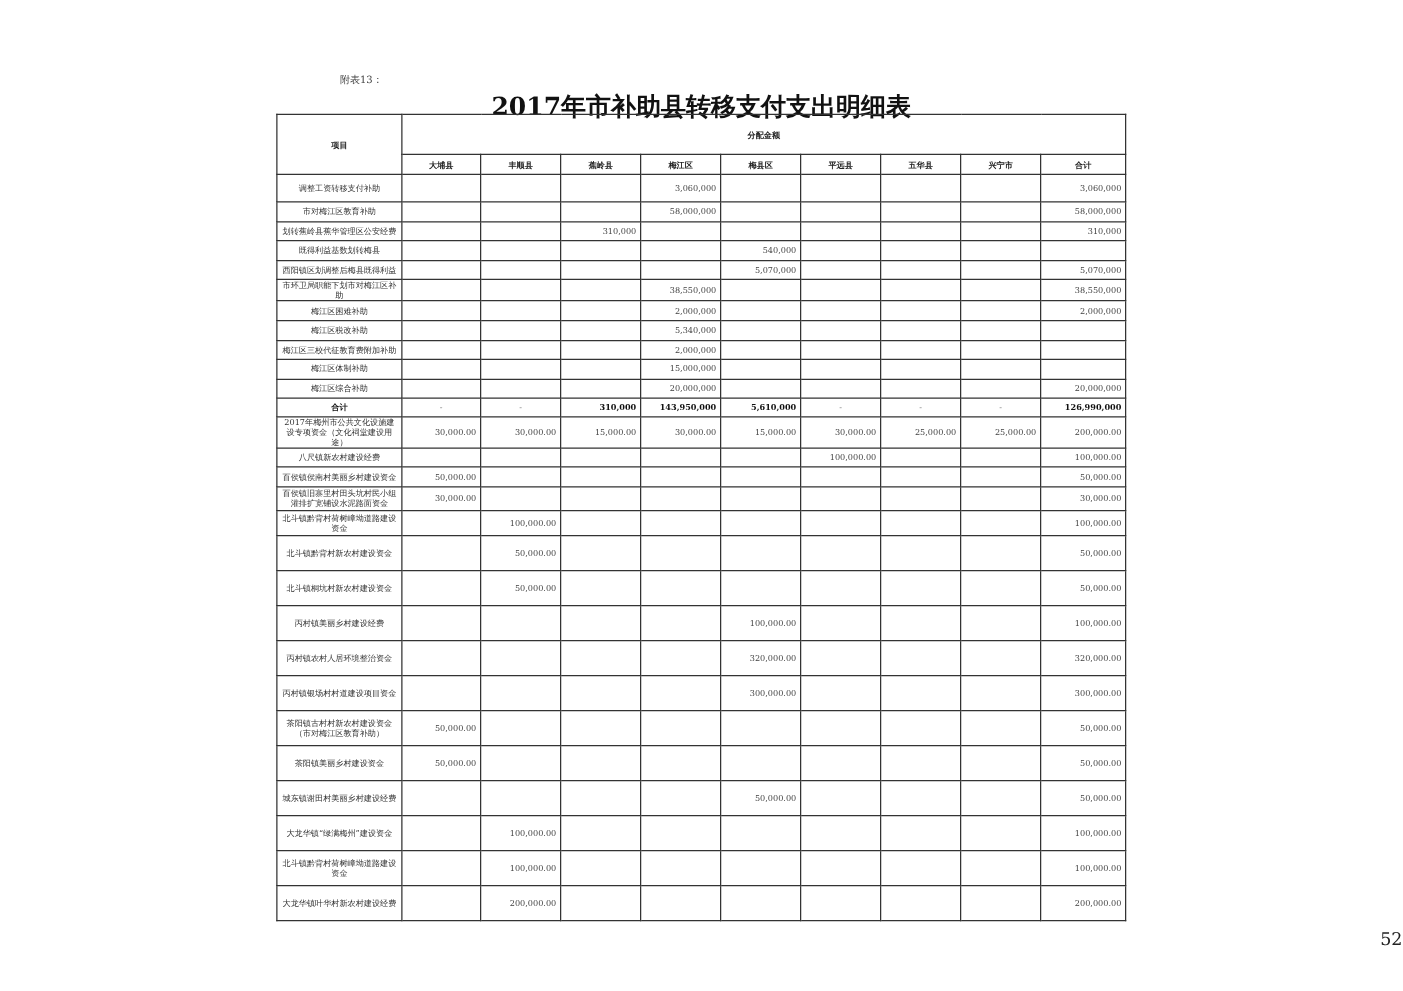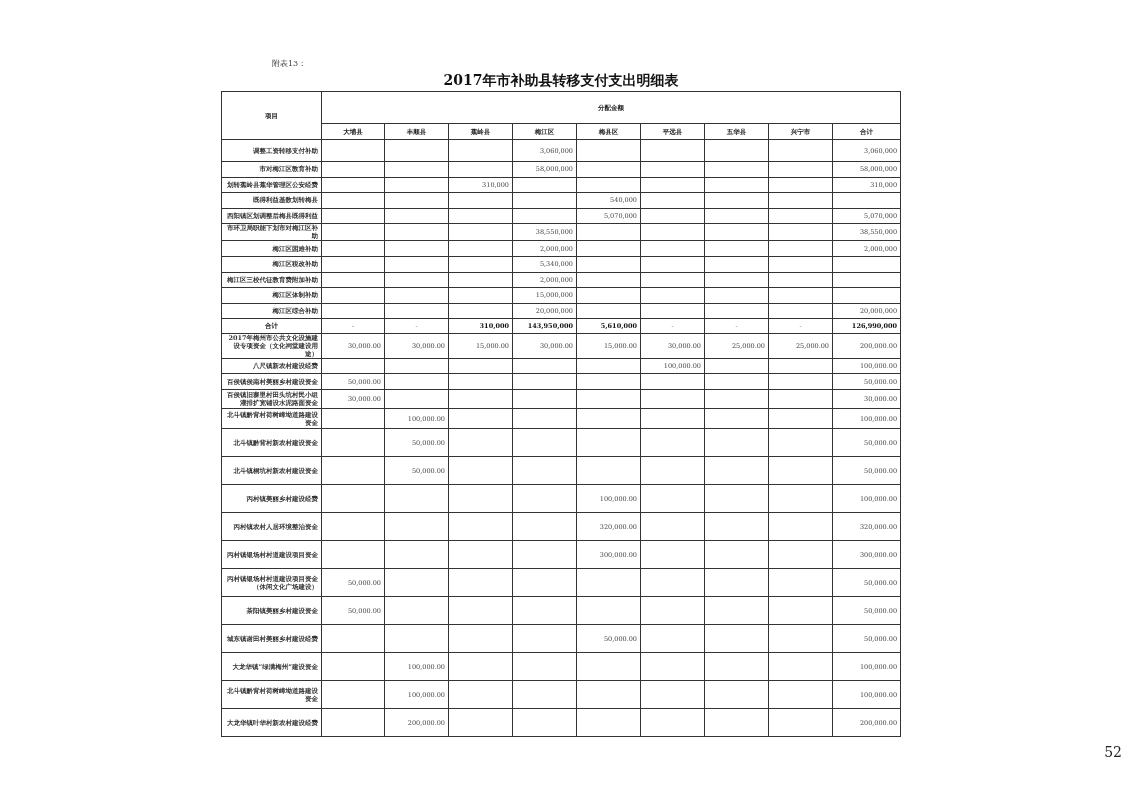--- a/index.html
+++ b/index.html
@@ -1,23 +1,23 @@
 <!DOCTYPE html>
 <html><head>
 <meta charset="utf-8">
 <style>
   html, body { margin:0; padding:0; background:#ffffff; }
   body { width:1122px; height:793px; position:relative; overflow:hidden; font-family:"DejaVu Serif", serif; color:#222; }
   .note { position:absolute; left:224px; top:58px; font-size:8px; color:#444;padding-left:48px; }
-  .title { position:absolute; left:0; width:1122px; top:72px; text-align:center; font-size:14px; font-weight:bold; font-family:"DejaVu Serif", serif; color:#111; }
+  .title { position:absolute; left:0; width:1122px; top:72px; text-align:center; font-size:20px; font-weight:bold; font-family:"DejaVu Serif", serif; color:#111; }
   .pageno { position:absolute; left:0; width:1122px; top:744px; text-align:right; font-size:14px; color:#222; }
   table { position:absolute; left:221px; top:91px; border-collapse:collapse; table-layout:fixed; width:679px; }
   td, th { border:1px solid #333; font-size:6.5px; padding:0 3px; overflow:hidden; line-height:8px; }
   th { font-weight:bold; }
-  td.lbl { text-align:right; color:#333;font-weight:bold; }
+  td.lbl { text-align:center; color:#333; }
   td.num { text-align:right; color:#444; font-family:"DejaVu Serif", serif; }
   tr.total td { font-weight:bold; color:#111; }
   tr.total td.dash { text-align:center; font-weight:normal; color:#777; }
   .outer { border:1.5px solid #222; }
 </style>
 </head>
 <body>
 
 <div class="note">附表13：</div>
 <div class="title">2017年市补助县转移支付支出明细表</div>
@@ -311,21 +311,21 @@
         <td class="num"></td>
         <td class="num"></td>
         <td class="num"></td>
         <td class="num">300,000.00</td>
         <td class="num"></td>
         <td class="num"></td>
         <td class="num"></td>
         <td class="num">300,000.00</td>
       </tr>
       <tr style="height: 28px;">
-        <td class="lbl">丙村镇银场村村道建设项目资金（休闲文化广场建设）</td>
+        <td class="lbl">茶阳镇古村村新农村建设资金（市对梅江区教育补助）</td>
         <td class="num">50,000.00</td>
         <td class="num"></td>
         <td class="num"></td>
         <td class="num"></td>
         <td class="num"></td>
         <td class="num"></td>
         <td class="num"></td>
         <td class="num"></td>
         <td class="num">50,000.00</td>
       </tr>

